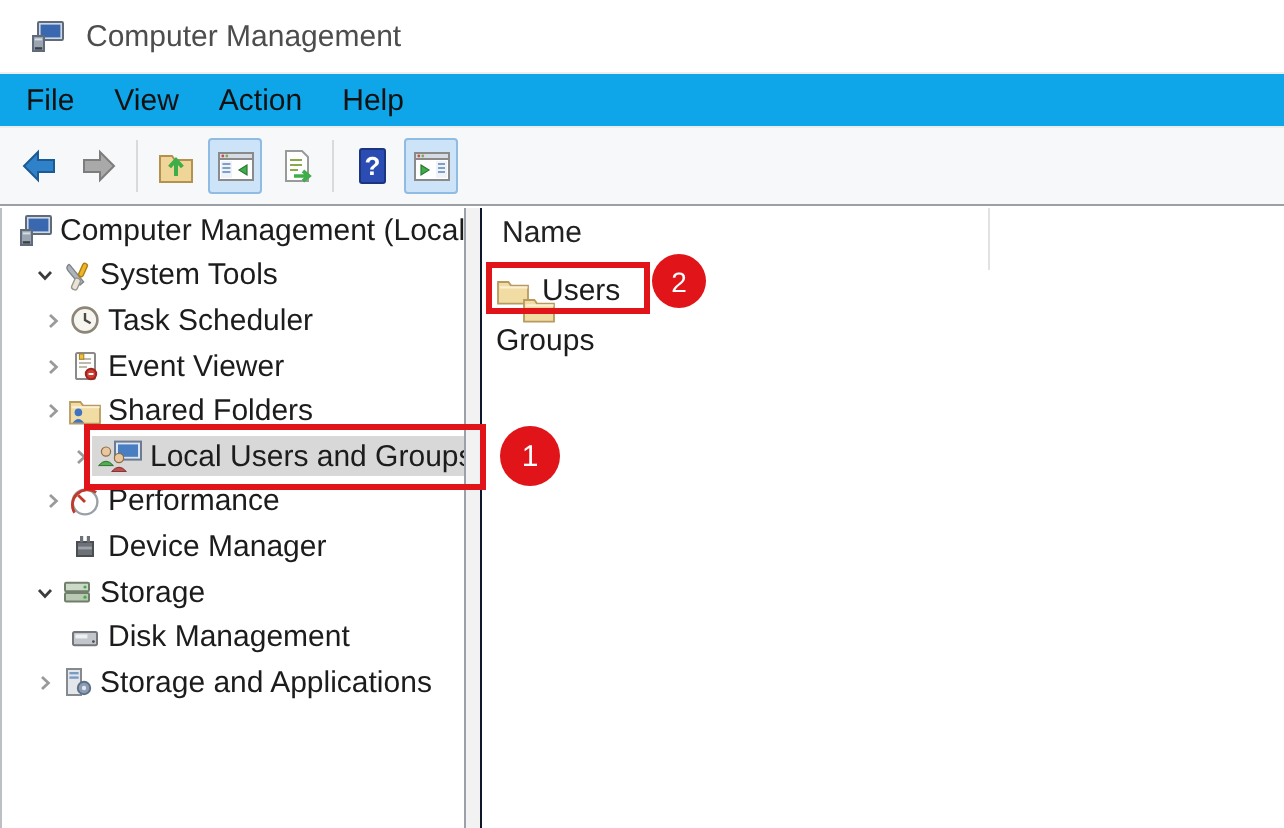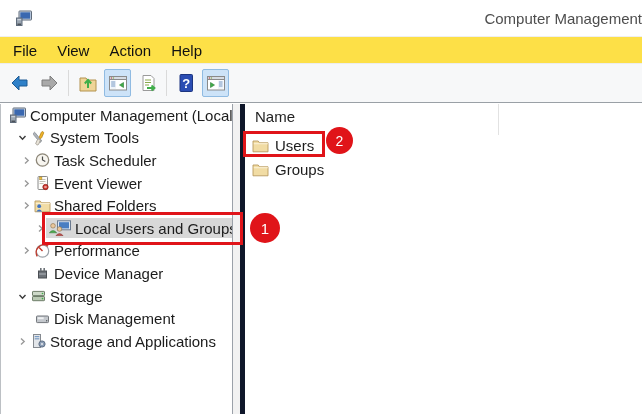--- a/index.html
+++ b/index.html
@@ -2,41 +2,41 @@
 <html><head>
 <meta charset="utf-8">
 <style>
   html,body{margin:0;padding:0;background:#fff;}
   .window{
     position:relative;width:642px;height:414px;background:#fff;overflow:hidden;
     font-family:"Liberation Sans",sans-serif;color:#1c1c1c;
   }
   
   .titlebar{position:absolute;left:0;top:0;width:642px;height:37px;background:#fff;
-    display:flex;align-items:center;padding-left:15px;box-sizing:border-box;border-bottom:1px solid #efefef;justify-content:space-between;}
+    display:flex;align-items:center;padding-left:15px;box-sizing:border-box;border-bottom:1px solid #efefef;}
   .titlebar .app-icon{width:18px;height:18px;margin-right:10px;flex:0 0 auto;}
   .titlebar .title{font-size:15px;color:#4d4d4d;}
   
-  .menubar{position:absolute;left:0;top:37px;width:642px;height:26px;background:#fde047;
+  .menubar{position:absolute;left:0;top:37px;width:642px;height:26px;background:#0ea5e9;
     display:flex;align-items:center;padding-left:3px;box-sizing:border-box;}
   .menu-item{font-size:15px;color:#111;padding:3px 10px;cursor:default;}
   
   .toolbar{position:absolute;left:0;top:63px;width:642px;height:40px;background:#f7f8f9;
     border-top:1px solid #ededed;border-bottom:1px solid #9aa0a6;box-sizing:border-box;
     display:flex;align-items:center;padding-left:6px;}
   .tb-btn{width:27px;height:28px;display:flex;align-items:center;justify-content:center;
     margin-right:3px;border:1px solid transparent;border-radius:2px;box-sizing:border-box;}
   .tb-btn.active{background:#cde3f8;border-color:#90bbe2;}
   .tb-sep{width:1px;height:26px;background:#dadada;margin:0 5px 0 2px;}
   
   .splitter{position:absolute;left:233px;top:104px;width:7px;bottom:0;background:#f2f2f2;}
   .left-pane{position:absolute;left:0;top:104px;bottom:0;width:233px;background:#fff;
     border-left:1px solid #bcc0c4;border-right:1px solid #9ba1a9;box-sizing:border-box;overflow:hidden;}
   .right-pane{position:absolute;left:240px;top:104px;right:0;bottom:0;background:#fff;
-    border-left:5px solid #0f172a;box-sizing:border-box;}
+    border-left:1px solid #0f172a;box-sizing:border-box;}
   
   .tree-row{height:22.6px;display:flex;align-items:center;font-size:15px;white-space:nowrap;}
   .tree-row .chev{width:11px;height:11px;flex:0 0 auto;display:flex;align-items:center;justify-content:center;}
   .tree-row .t-icon{flex:0 0 auto;margin:0 3px 0 2px;display:flex;align-items:center;}
   .tree-row.lv0{padding-left:6px;}
   .tree-row.lv1{padding-left:16px;}
   .tree-row.lv2{padding-left:20px;}
   .tree-row.xind{padding-left:34px;}
   .tree-row .rowbody{display:flex;align-items:center;height:20px;}
   .tree-row.sel .rowbody{background:#d8d8d8;flex:1;margin-right:2px;}
@@ -342,21 +342,21 @@
     <span class="col-divider"></span>
   <div class="list-row" style="top: 29px;">
         <span class="l-icon">
           <svg width="17" height="15" viewBox="0 0 17 15">
             <path d="M1 3 h5.2 l1.3 1.8 H16 v9 H1 Z" fill="#f1dca4" stroke="#b99a5e" stroke-width="0.9"></path>
             <path d="M1.8 5.7 h14" stroke="#fbf0d4" stroke-width="1.1"></path>
           </svg>
         </span>
         <span>Users</span>
       </div>
-      <div class="list-row" style="top: 53px;">
+      <div class="list-row" style="top: 43px; flex-direction: column;">
         <span class="l-icon">
           <svg width="17" height="15" viewBox="0 0 17 15">
             <path d="M1 3 h5.2 l1.3 1.8 H16 v9 H1 Z" fill="#f1dca4" stroke="#b99a5e" stroke-width="0.9"></path>
             <path d="M1.8 5.7 h14" stroke="#fbf0d4" stroke-width="1.1"></path>
           </svg>
         </span>
         <span>Groups</span>
       </div>
     </div>
 

